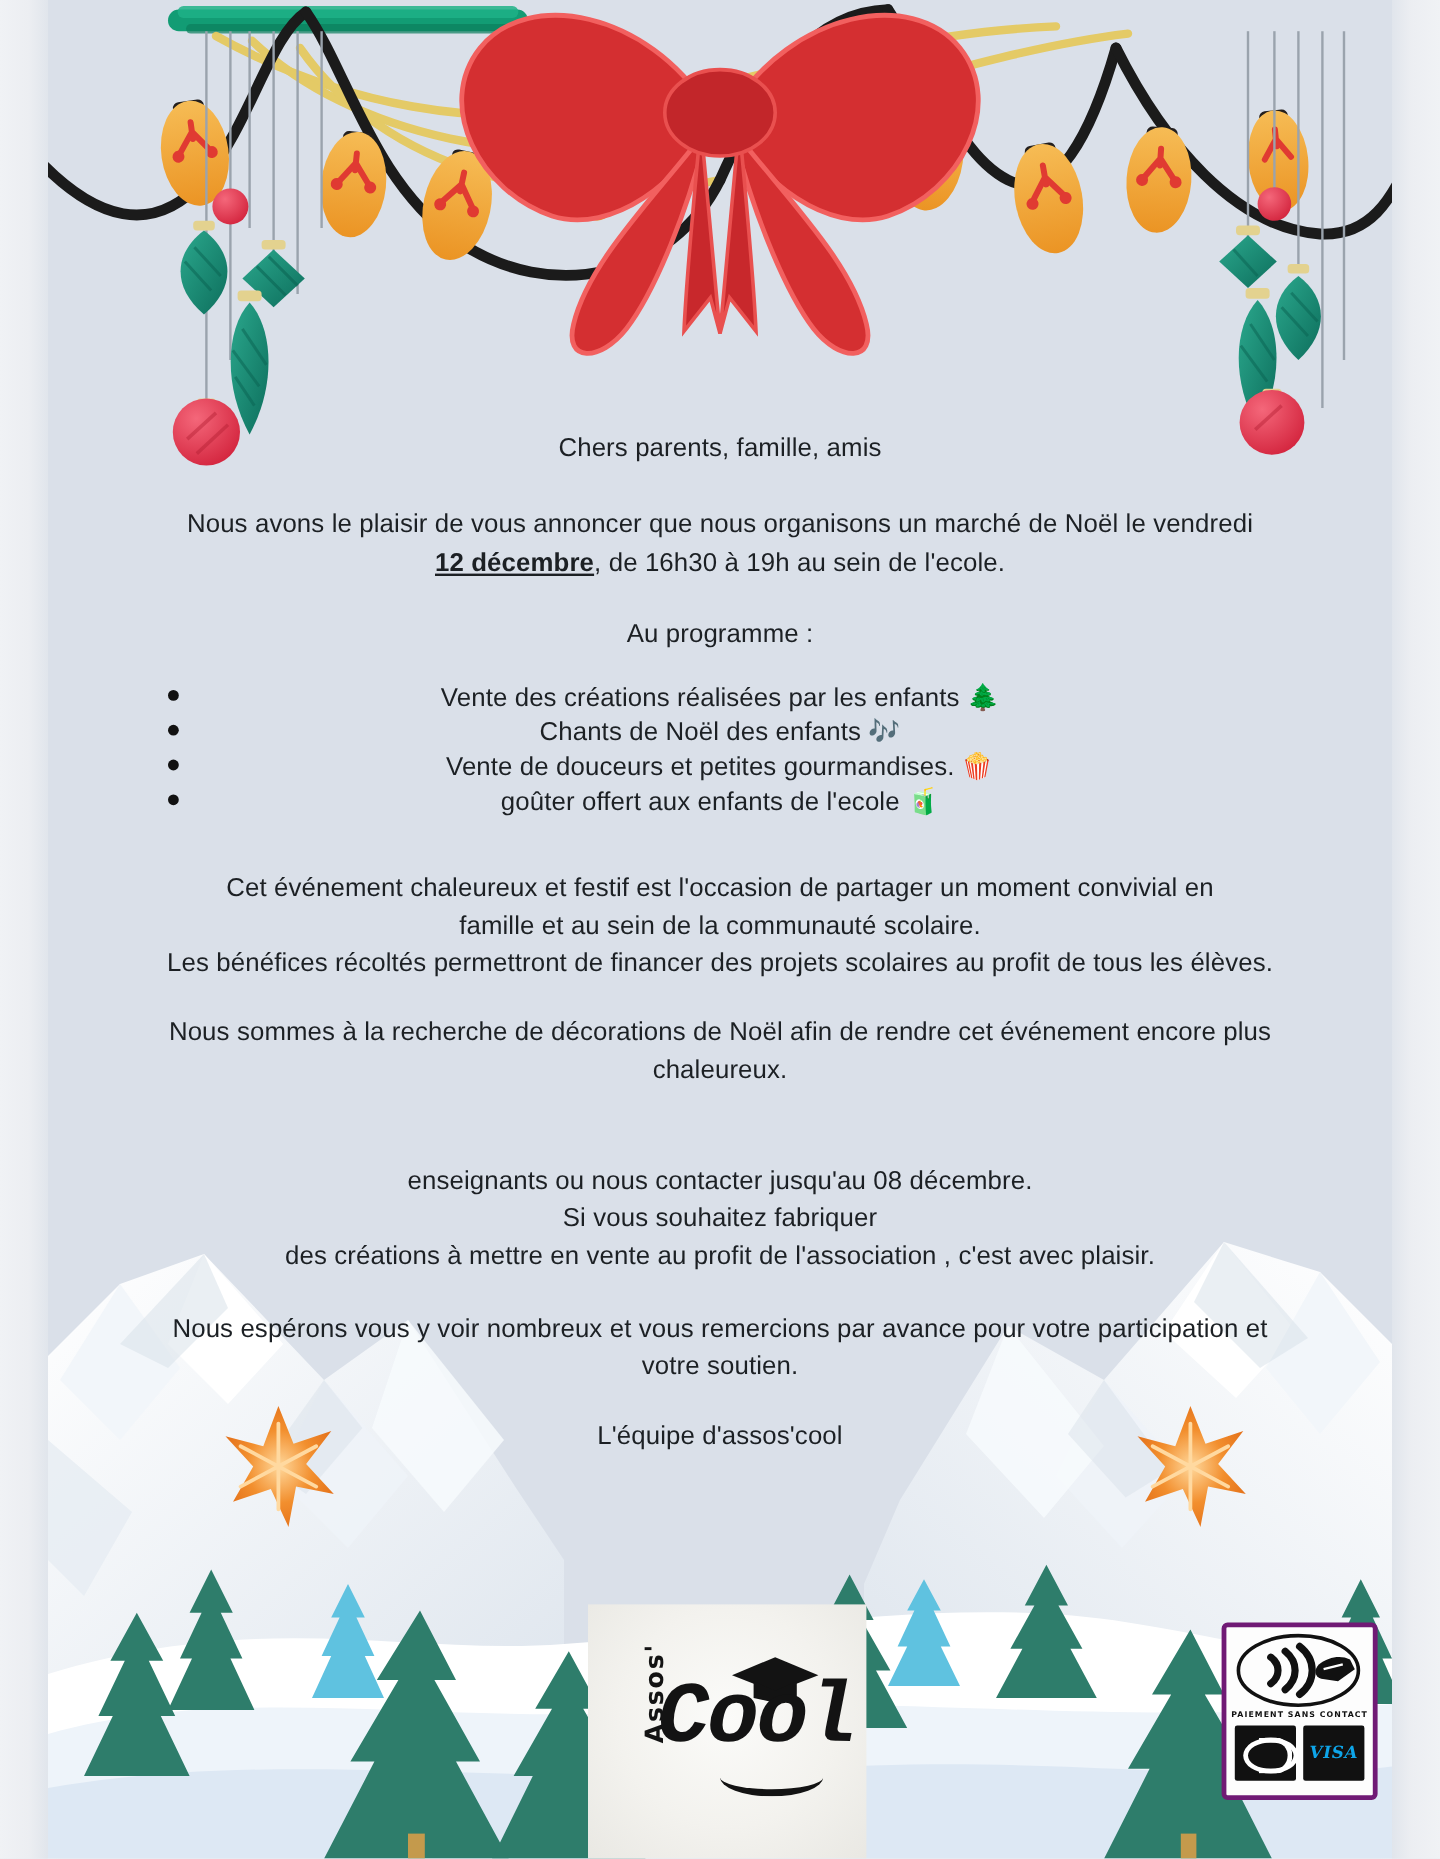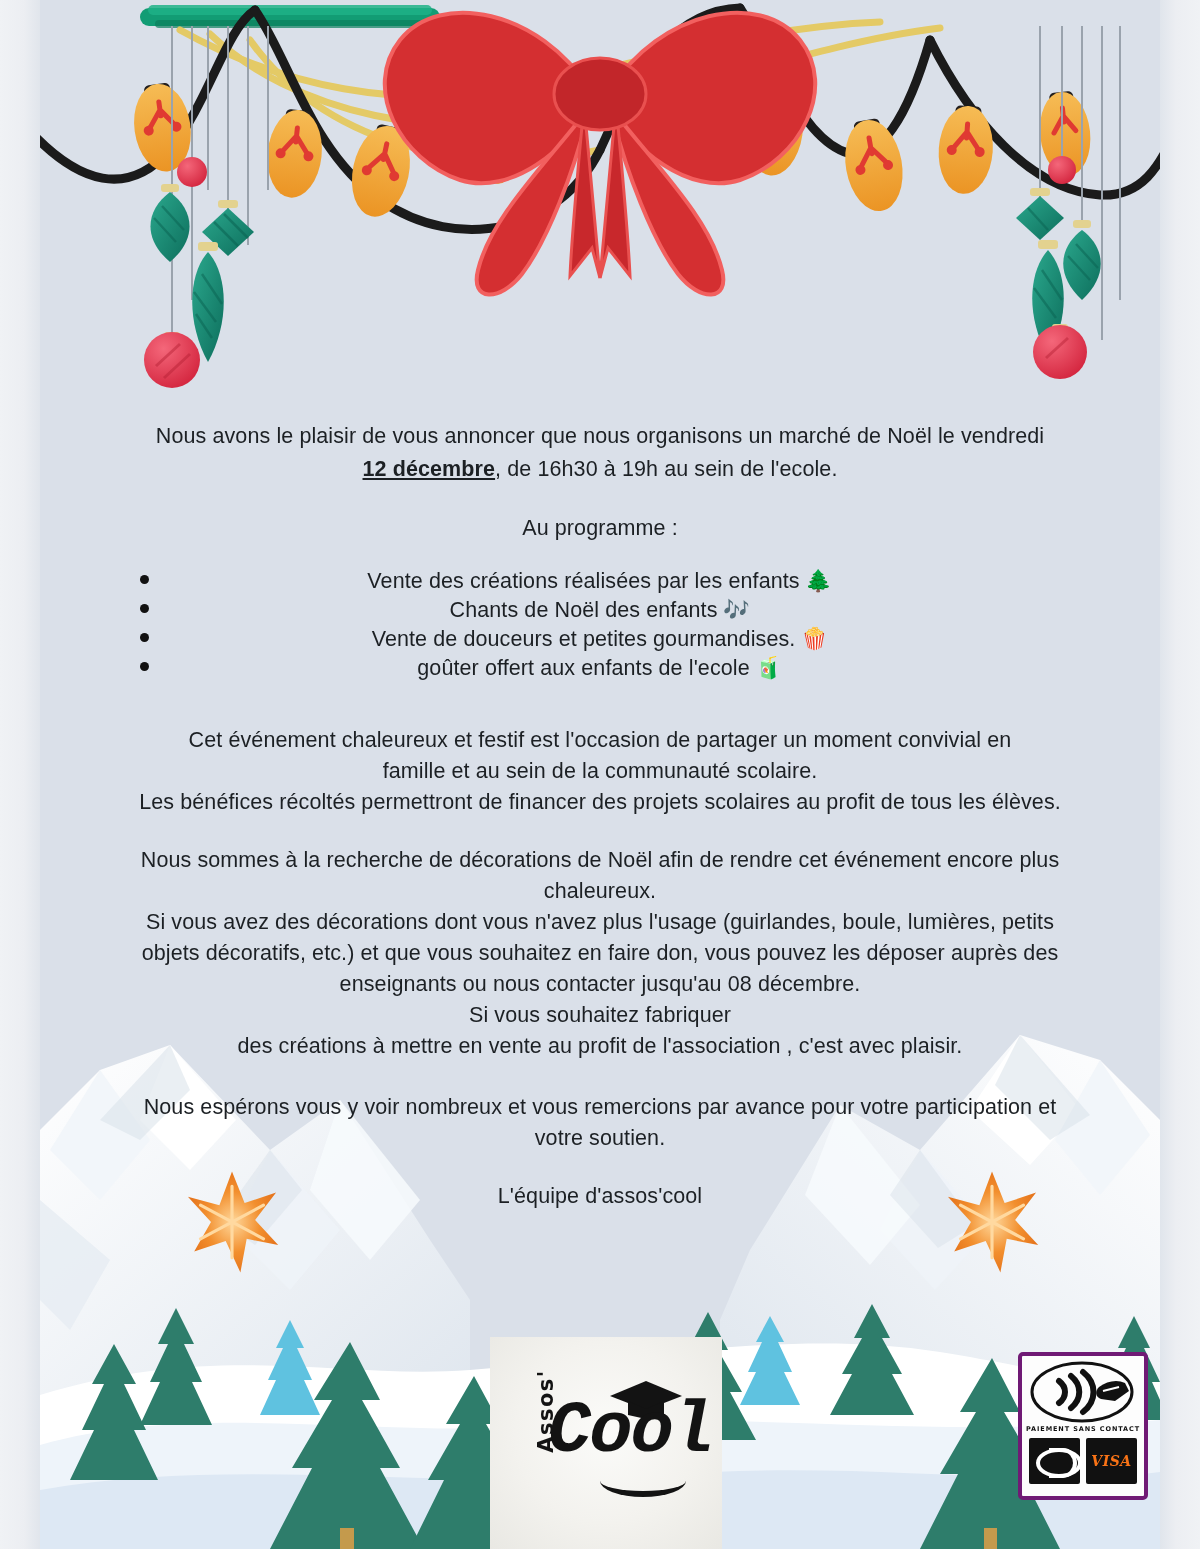--- a/index.html
+++ b/index.html
@@ -109,21 +109,21 @@
   }
   .card-cb .cb-ring2{
     position:absolute;left:20px;top:10px;width:24px;height:22px;
     border:4px solid #fff;border-radius:0 50% 50% 0;border-left:none;
   }
   .card-visa{
     flex:1;background:#111;border-radius:2px;
     display:flex;align-items:center;justify-content:center;
   }
   .card-visa span{
-    color:#f97316;font-family:"DejaVu Serif", serif;font-style:italic;
+    color:#0ea5e9;font-family:"DejaVu Serif", serif;font-style:italic;
     font-weight:bold;font-size:14px;letter-spacing:.5px;text-align:right;
   }
 </style>
 </head>
 <body>
 
 <div class="poster">
   <div class="sheet">
 
     <svg class="deco" viewBox="0 0 1120 1549" preserveAspectRatio="none">
@@ -428,20 +428,21 @@
         <div class="card-visa">
           <span>VISA</span>
         </div>
       </div>
     </div>
 
   </div>
 
   <div class="content">
 
+    <div class="textblock greeting">Chers parents, famille, amis</div>
 
     <div class="textblock intro">
       <span>Nous avons le plaisir de vous annoncer que nous organisons un marché de Noël le vendredi</span><br>
       <u>12 décembre</u><span>, de 16h30 à 19h au sein de l'ecole.</span>
     </div>
 
     <div class="textblock bullets">
       <div class="row">
         <span class="bullet"></span>
         <span class="btext">Vente des créations  réalisées par les enfants</span>
@@ -468,22 +469,22 @@
 
     <div class="textblock para p-event">
       <span>Cet événement chaleureux et festif est l'occasion de partager un moment convivial en</span><br>
       <span>famille et au sein de la communauté scolaire.</span><br>
       <span>Les bénéfices récoltés permettront de financer des projets scolaires au profit de tous les élèves.</span>
     </div>
 
     <div class="textblock para p-deco">
       <span>Nous sommes à la recherche de décorations de Noël afin de rendre cet événement encore plus</span><br>
       <span>chaleureux.</span><br>
-      <span>Si vous avez des décorations dont vous n'avez plus l'usage  (guirlandes, boule, lumières, petits</span><br>
-      <span>objets décoratifs, etc.) et que vous souhaitez en faire don, vous pouvez les déposer auprès des</span><br>
+      <br>
+      <br>
       <span>enseignants ou nous contacter jusqu'au 08 décembre.</span><br>
       <span>Si vous souhaitez fabriquer</span><br>
       <span>des créations à mettre en vente au profit de l'association , c'est avec plaisir.</span>
     </div>
 
     <div class="textblock para p-close">
       <span>Nous espérons vous y voir nombreux et vous remercions par avance pour votre participation et</span><br>
       <span>votre soutien.</span>
     </div>
 

